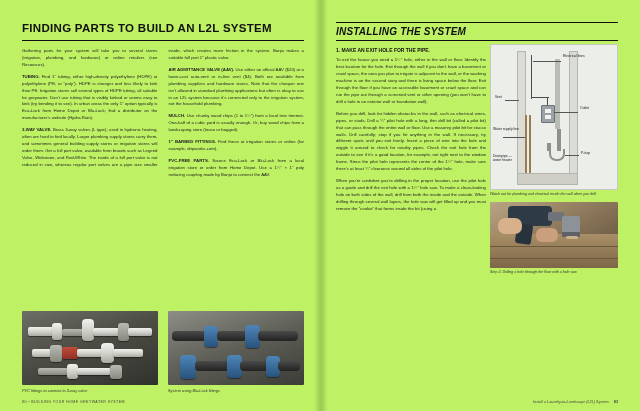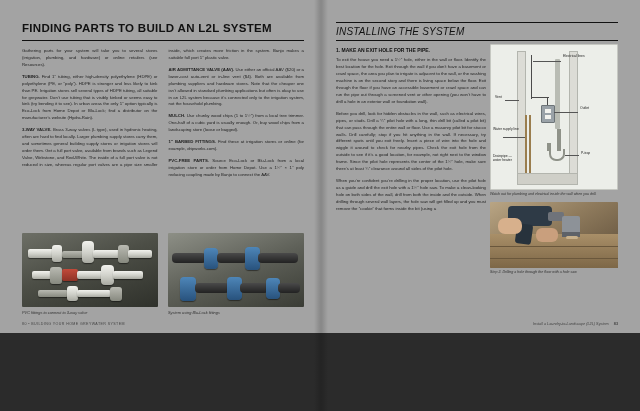--- a/index.html
+++ b/index.html
@@ -10,22 +10,22 @@
     font-family: "Liberation Sans", sans-serif;
     overflow: hidden;
   }
   .spread {
     position: relative;
     width: 640px; height: 411px;
     display: flex;
   }
   .page {
     position: relative;
-    height: 333px;
-    background: #a3a3a3;
+    height: 411px;
+    background: #bef264;
     overflow: hidden;
   }
   .page-left { width: 320px; padding: 22px 16px 0 22px; }
   .page-right { width: 320px; padding: 22px 22px 0 16px; }
 
   .gutter-shadow {
     position: absolute; left: 314px; top: 0; width: 14px; height: 411px;
     background: linear-gradient(to right, rgba(0,0,0,0.0) 0%, rgba(0,0,0,0.16) 45%, rgba(0,0,0,0.16) 55%, rgba(0,0,0,0.0) 100%);
     pointer-events: none; z-index: 40;
   }
@@ -117,21 +117,21 @@
 
   
   .right-head {
     border-top: 1px solid #111;
     border-bottom: 1px solid #111;
     padding: 3px 0 3px 0;
     margin-bottom: 6px;
   }
   h2.right-title {
     font-size: 10px;
-    font-weight: normal;
+    font-weight: bold;
     font-style: italic;
     letter-spacing: 0.2px;
     margin: 0;
     color: #111;
   }
   .step-head {
     font-size: 5px;
     font-weight: bold;
     color: #111;
     margin: 0 0 4px 0;

